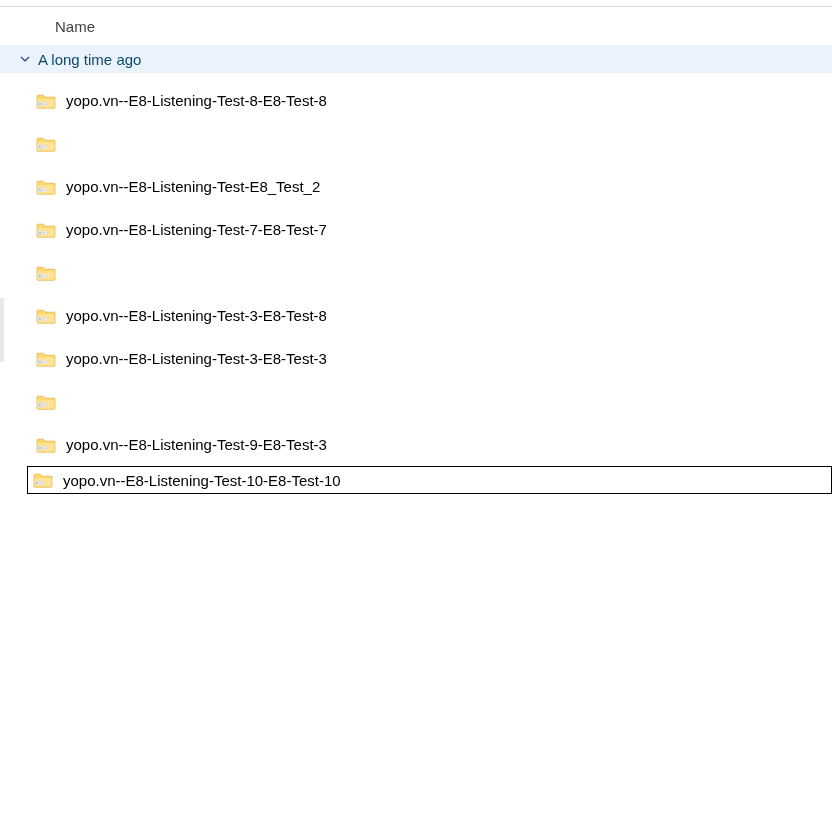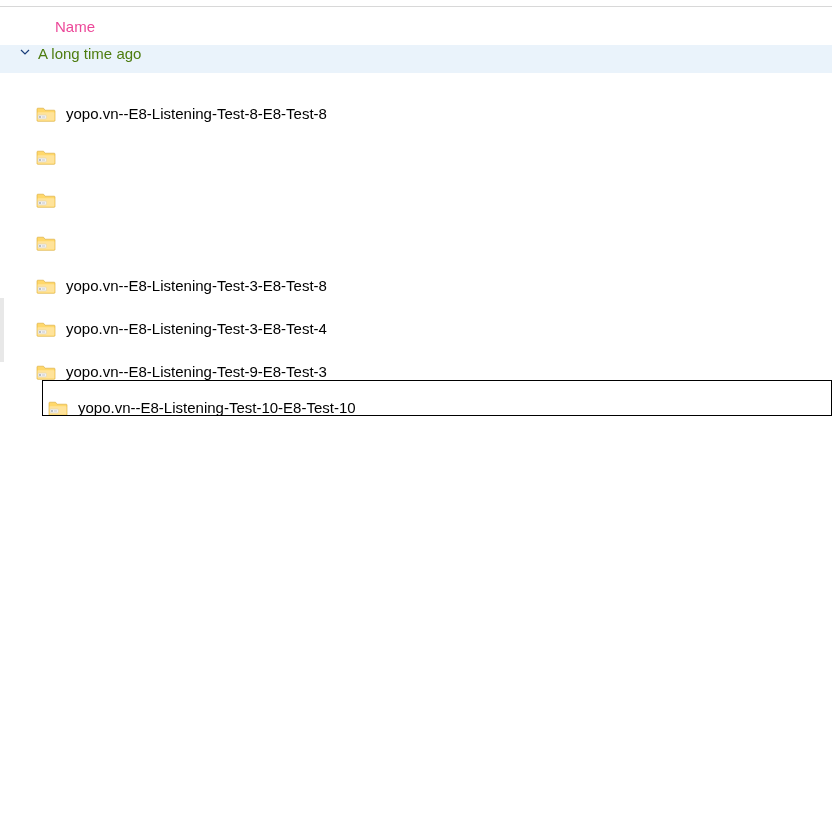--- a/index.html
+++ b/index.html
@@ -20,57 +20,58 @@
     .top-border {
       height: 1px;
       background: #d8d8d8;
       margin-top: 6px;
     }
     .header-row {
       display: flex;
       align-items: center;
       height: 38px;
       padding-left: 55px;
-      color: #ec4899;
+      color: #404040;
     }
     .group-header {
       display: flex;
+      align-items: center;
       height: 28px;
       padding-left: 18px;
       background: #eaf3fb;
-      color: #4d7c0f;
+      color: #0c4a6e;
       cursor: pointer;
       user-select: none;
     }
     .group-header .chev {
       display: inline-flex;
       width: 14px;
       height: 14px;
       margin-right: 6px;
       align-items: center;
       justify-content: center;
     }
     .file-list {
       padding-top: 6px;
     }
     .file-row {
       display: flex;
-      align-items: flex-end;
+      align-items: center;
       height: 43px;
       padding-left: 36px;
       cursor: default;
       user-select: none;
       position: relative;
     }
     .file-row.selected {
       outline: 1px solid #000000;
       outline-offset: -1px;
-      margin-left: 42px;
+      margin-left: 27px;
       padding-left: 6px;
-      height: 36px;
+      height: 28px;
     }
     .file-row .icon {
       width: 20px;
       height: 16px;
       margin-right: 10px;
       flex-shrink: 0;
     }
     .file-row .name {
       color: #000000;
       white-space: nowrap;
@@ -123,20 +124,31 @@
   </svg></span>
     </div>
     <div class="file-row">
       <span class="icon"><svg viewBox="0 0 20 16" width="20" height="16">
     <path d="M1 3 L1 14.5 C1 15 1.3 15.3 1.8 15.3 L18.2 15.3 C18.7 15.3 19 15 19 14.5 L19 5 C19 4.5 18.7 4.2 18.2 4.2 L9 4.2 L7.5 2.2 L1.8 2.2 C1.3 2.2 1 2.5 1 3 Z" fill="#ffd86b" stroke="#d6a836" stroke-width="0.6"></path>
     <rect x="1.6" y="6.2" width="16.8" height="8.4" rx="0.6" fill="#ffe39a"></rect>
     <rect x="2.2" y="9.2" width="8" height="3.6" rx="0.5" fill="#ffffff" stroke="#c7c7c7" stroke-width="0.5"></rect>
     <circle cx="4" cy="11" r="0.9" fill="#9aa0a6"></circle>
     <rect x="5.6" y="10.4" width="3.6" height="1.2" fill="#c7c7c7"></rect>
   </svg></span>
+      <span class="name">yopo.vn--E8-Listening-Test-E8_Test_2</span>
+    </div>
+    <div class="file-row">
+      <span class="icon"><svg viewBox="0 0 20 16" width="20" height="16">
+    <path d="M1 3 L1 14.5 C1 15 1.3 15.3 1.8 15.3 L18.2 15.3 C18.7 15.3 19 15 19 14.5 L19 5 C19 4.5 18.7 4.2 18.2 4.2 L9 4.2 L7.5 2.2 L1.8 2.2 C1.3 2.2 1 2.5 1 3 Z" fill="#ffd86b" stroke="#d6a836" stroke-width="0.6"></path>
+    <rect x="1.6" y="6.2" width="16.8" height="8.4" rx="0.6" fill="#ffe39a"></rect>
+    <rect x="2.2" y="9.2" width="8" height="3.6" rx="0.5" fill="#ffffff" stroke="#c7c7c7" stroke-width="0.5"></rect>
+    <circle cx="4" cy="11" r="0.9" fill="#9aa0a6"></circle>
+    <rect x="5.6" y="10.4" width="3.6" height="1.2" fill="#c7c7c7"></rect>
+  </svg></span>
+      <span class="name">yopo.vn--E8-Listening-Test-7-E8-Test-7</span>
     </div>
     <div class="file-row">
       <span class="icon"><svg viewBox="0 0 20 16" width="20" height="16">
     <path d="M1 3 L1 14.5 C1 15 1.3 15.3 1.8 15.3 L18.2 15.3 C18.7 15.3 19 15 19 14.5 L19 5 C19 4.5 18.7 4.2 18.2 4.2 L9 4.2 L7.5 2.2 L1.8 2.2 C1.3 2.2 1 2.5 1 3 Z" fill="#ffd86b" stroke="#d6a836" stroke-width="0.6"></path>
     <rect x="1.6" y="6.2" width="16.8" height="8.4" rx="0.6" fill="#ffe39a"></rect>
     <rect x="2.2" y="9.2" width="8" height="3.6" rx="0.5" fill="#ffffff" stroke="#c7c7c7" stroke-width="0.5"></rect>
     <circle cx="4" cy="11" r="0.9" fill="#9aa0a6"></circle>
     <rect x="5.6" y="10.4" width="3.6" height="1.2" fill="#c7c7c7"></rect>
   </svg></span>
     </div>
@@ -151,21 +163,30 @@
       <span class="name">yopo.vn--E8-Listening-Test-3-E8-Test-8</span>
     </div>
     <div class="file-row">
       <span class="icon"><svg viewBox="0 0 20 16" width="20" height="16">
     <path d="M1 3 L1 14.5 C1 15 1.3 15.3 1.8 15.3 L18.2 15.3 C18.7 15.3 19 15 19 14.5 L19 5 C19 4.5 18.7 4.2 18.2 4.2 L9 4.2 L7.5 2.2 L1.8 2.2 C1.3 2.2 1 2.5 1 3 Z" fill="#ffd86b" stroke="#d6a836" stroke-width="0.6"></path>
     <rect x="1.6" y="6.2" width="16.8" height="8.4" rx="0.6" fill="#ffe39a"></rect>
     <rect x="2.2" y="9.2" width="8" height="3.6" rx="0.5" fill="#ffffff" stroke="#c7c7c7" stroke-width="0.5"></rect>
     <circle cx="4" cy="11" r="0.9" fill="#9aa0a6"></circle>
     <rect x="5.6" y="10.4" width="3.6" height="1.2" fill="#c7c7c7"></rect>
   </svg></span>
-      <span class="name">yopo.vn--E8-Listening-Test-3-E8-Test-4</span>
+      <span class="name">yopo.vn--E8-Listening-Test-3-E8-Test-3</span>
+    </div>
+    <div class="file-row">
+      <span class="icon"><svg viewBox="0 0 20 16" width="20" height="16">
+    <path d="M1 3 L1 14.5 C1 15 1.3 15.3 1.8 15.3 L18.2 15.3 C18.7 15.3 19 15 19 14.5 L19 5 C19 4.5 18.7 4.2 18.2 4.2 L9 4.2 L7.5 2.2 L1.8 2.2 C1.3 2.2 1 2.5 1 3 Z" fill="#ffd86b" stroke="#d6a836" stroke-width="0.6"></path>
+    <rect x="1.6" y="6.2" width="16.8" height="8.4" rx="0.6" fill="#ffe39a"></rect>
+    <rect x="2.2" y="9.2" width="8" height="3.6" rx="0.5" fill="#ffffff" stroke="#c7c7c7" stroke-width="0.5"></rect>
+    <circle cx="4" cy="11" r="0.9" fill="#9aa0a6"></circle>
+    <rect x="5.6" y="10.4" width="3.6" height="1.2" fill="#c7c7c7"></rect>
+  </svg></span>
     </div>
     <div class="file-row">
       <span class="icon"><svg viewBox="0 0 20 16" width="20" height="16">
     <path d="M1 3 L1 14.5 C1 15 1.3 15.3 1.8 15.3 L18.2 15.3 C18.7 15.3 19 15 19 14.5 L19 5 C19 4.5 18.7 4.2 18.2 4.2 L9 4.2 L7.5 2.2 L1.8 2.2 C1.3 2.2 1 2.5 1 3 Z" fill="#ffd86b" stroke="#d6a836" stroke-width="0.6"></path>
     <rect x="1.6" y="6.2" width="16.8" height="8.4" rx="0.6" fill="#ffe39a"></rect>
     <rect x="2.2" y="9.2" width="8" height="3.6" rx="0.5" fill="#ffffff" stroke="#c7c7c7" stroke-width="0.5"></rect>
     <circle cx="4" cy="11" r="0.9" fill="#9aa0a6"></circle>
     <rect x="5.6" y="10.4" width="3.6" height="1.2" fill="#c7c7c7"></rect>
   </svg></span>
       <span class="name">yopo.vn--E8-Listening-Test-9-E8-Test-3</span>

